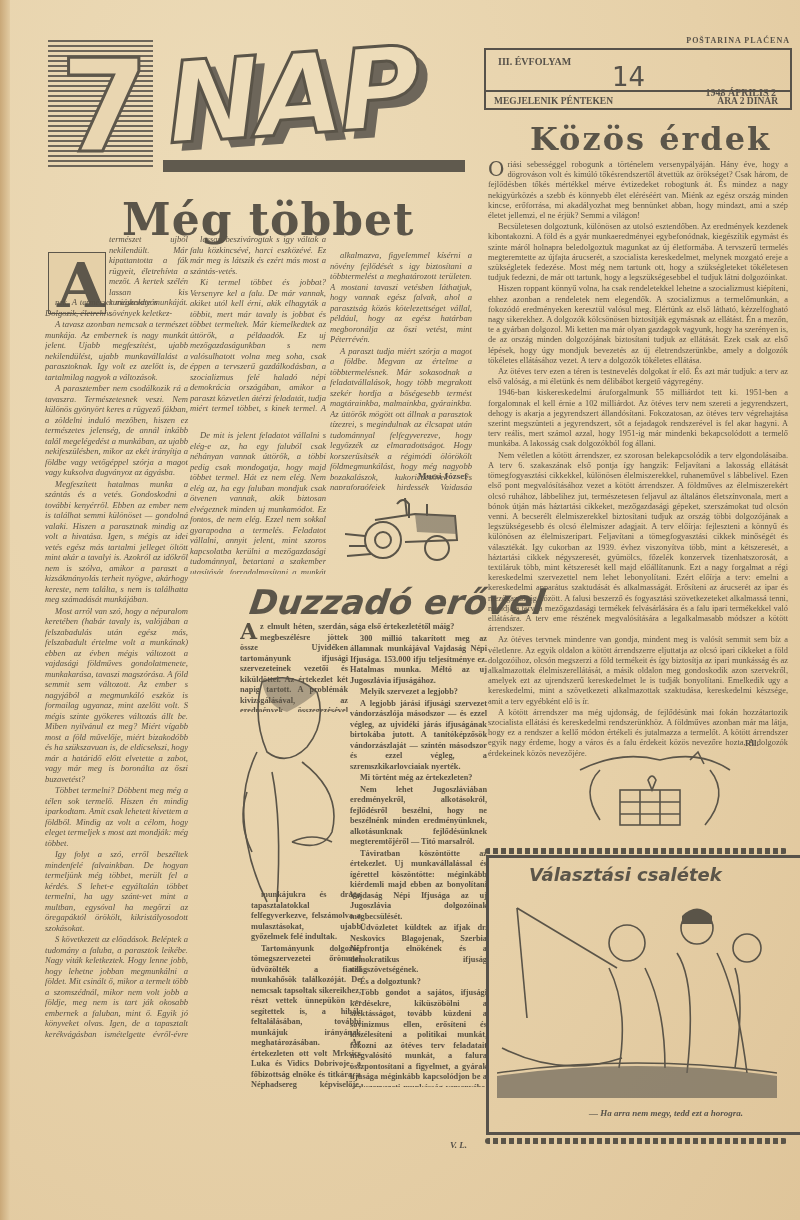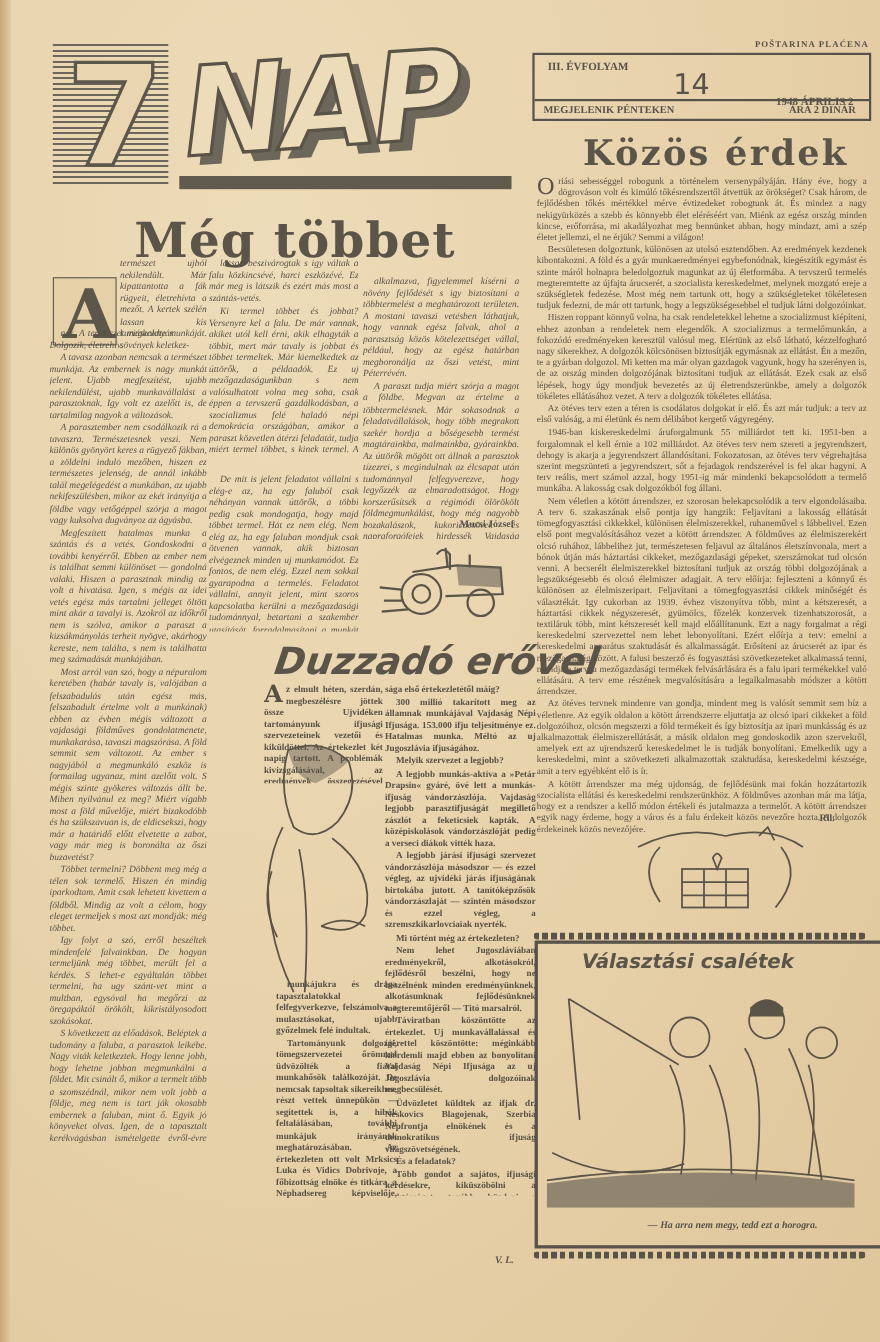--- a/index.html
+++ b/index.html
@@ -165,37 +165,36 @@
 </div>
 <div class="col col-f">
   <p>munkájukra és drága tapasztalatokkal felfegyverkezve, felszámolva a mulasztásokat, ujabb győzelmek felé indultak.</p>
   <p>Tartományunk dolgozói, tömegszervezetei őrömmel üdvözölték a fiatal munkahősök találkozóját. De nemcsak tapsoltak sikereikhez, részt vettek ünnepükön — segítettek is, a hibák feltalálásában, további munkájuk irányának meghatározásában. Az értekezleten ott volt Mrksics Luka és Vidics Dobrivoje, a főbizottság elnöke és titkára, a Néphadsereg képviselője, Bogdanov Dusán, a tartományi Népfront kiküldötte és a tömegszervezetek még számos vezetője.</p>
 
 </div>
 <div class="col col-e">
   <p style="text-indent:0">sága első értekezletétől máig?</p>
   <p>300 millió takarított meg az államnak munkájával Vajdaság Népi Ifjusága. 153.000 ifju teljesítménye ez. Hatalmas munka. Méltó az uj Jugoszlávia ifjuságához.</p>
   <p>Melyik szervezet a legjobb?</p>
-  <p>A legjobb munkás-aktíva a »Petár Drapsin« gyáré, övé lett a munkás-ifjuság vándorzászlója. Vajdaság legjobb parasztifjuságát megillető zászlót a feketicsiek kapták. A középiskolások vándorzászlóját pedig a verseci diákok vitték haza.</p>
   <p>A legjobb járási ifjusági szervezet vándorzászlója másodszor — és ezzel végleg, az ujvidéki járás ifjuságának birtokába jutott. A tanítóképzősök vándorzászlaját — szintén másodszor és ezzel végleg, a szremszkikarlovciaiak nyerték.</p>
   <p>Mi történt még az értekezleten?</p>
   <p>Nem lehet Jugoszláviában eredményekről, alkotásokról, fejlődésről beszélni, hogy ne beszélnénk minden eredményünknek, alkotásunknak fejlődésünknek megteremtőjéről — Titó marsalról.</p>
   <p>Táviratban köszöntötte az értekezlet. Uj munkavállalással és ígérettel köszöntötte: méginkább kiérdemli majd ebben az bonyolítani Vajdaság Népi Ifjusága az uj Jugoszlávia dolgozóinak megbecsülését.</p>
   <p>Üdvözletet küldtek az ifjak dr. Neskovics Blagojenak, Szerbia Népfrontja elnökének és a demokratikus ifjuság világszövetségének.</p>
-  <p>És a feladatok?</p>
+  <p>És a dolgoztunk?</p>
   <p>Több gondot a sajátos, ifjusági kérdésekre, kiküszöbölni a szektásságot, tovább küzdeni a sovinizmus ellen, erősíteni és kiszélesíteni a politikai munkát, fokozni az ötéves terv feladatait megvalósító munkát, a falura összpontosítani a figyelmet, a gyárak ifjusága méginkább kapcsolódjon be a szakszervezeti munkásság versenyébe, többet foglalkozni az iskolák ifjuságával — tovább erősíteni a Népi Ifjuságot szervezetében. Legmesszebbmenő figyelmet szentelni a testnevelés fejlesztésére a falvakban, biztosítani az ifjak nyaraltatását . . .</p>
 
 </div>
 <div class="sig sig-vl">V. L.</div>
 
 <div class="col col-g">
   <p style="text-indent:0"><span class="cap-kozos">O</span><span>riási sebességgel robogunk a történelem versenypályáján. Hány éve, hogy a dögrováson volt és kimúló tőkésrendszertől átvettük az örökséget? Csak három, de fejlődésben tőkés mértékkel mérve évtizedeket robogtunk át. És mindez a nagy nekigyürközés a szebb és könnyebb élet eléréséért van. Miénk az egész ország minden kincse, erőforrása, mi akadályozhat meg bennünket abban, hogy mindazt, ami a szép életet jellemzi, el ne érjük? Semmi a világon!</span></p>
   <p>Becsületesen dolgoztunk, különösen az utolsó esztendőben. Az eredmények kezdenek kibontakozni. A föld és a gyár munkaeredményei egybefonódnak, kiegészítik egymást és szinte máról holnapra beledolgoztuk magunkat az új életformába. A tervszerű termelés megteremtette az újfajta árucserét, a szocialista kereskedelmet, melynek mozgató ereje a szükségletek fedezése. Most még nem tartunk ott, hogy a szükségleteket tökéletesen tudjuk fedezni, de már ott tartunk, hogy a legszükségesebbel el tudjuk látni dolgozóinkat.</p>
   <p>Hiszen roppant könnyű volna, ha csak rendeletekkel lehetne a szocializmust kiépíteni, ehhez azonban a rendeletek nem elegendők. A szocializmus a termelőmunkán, a fokozódó eredményeken keresztül valósul meg. Elértünk az első látható, kézzelfogható nagy sikerekhez. A dolgozók kölcsönösen biztosítják egymásnak az ellátást. Én a mezőn, te a gyárban dolgozol. Mi ketten ma már olyan gazdagok vagyunk, hogy ha szerényen is, de az ország minden dolgozójának biztosítani tudjuk az ellátását. Ezek csak az első lépések, hogy úgy mondjuk bevezetés az új életrendszerünkbe, amely a dolgozók tökéletes ellátásához vezet. A terv a dolgozók tökéletes ellátása.</p>
-  <p>Az ötéves terv ezen a téren is csodálatos dolgokat ír elő. És azt már tudjuk: a terv az első valóság, a mi életünk és nem délibábot kergető vágyregény.</p>
+  <p>Az ötéves terv ezen a téren is testnevelés dolgokat ír elő. És azt már tudjuk: a terv az első valóság, a mi életünk és nem délibábot kergető vágyregény.</p>
   <p>1946-ban kiskereskedelmi áruforgalmunk 55 milliárdot tett ki. 1951-ben a forgalomnak el kell érnie a 102 milliárdot. Az ötéves terv nem szereti a jegyrendszert, dehogy is akarja a jegyrendszert állandósítani. Fokozatosan, az ötéves terv végrehajtása szerint megszünteti a jegyrendszert, sőt a fejadagok rendszerével is fel akar hagyni. A terv reális, mert számol azzal, hogy 1951-ig már mindenki bekapcsolódott a termelő munkába. A lakosság csak dolgozókból fog állani.</p>
   <p>Nem véletlen a kötött árrendszer, ez szorosan belekapcsolódik a terv elgondolásaiba. A terv 6. szakaszának első pontja így hangzik: Feljavítani a lakosság ellátását tömegfogyasztási cikkekkel, különösen élelmiszerekkel, ruhaneművel s lábbelivel. Ezen első pont megvalósításához vezet a kötött árrendszer. A földműves az élelmiszerekért olcsó ruhához, lábbelihez jut, természetesen feljavul az általános életszínvonala, mert a bónok útján más háztartási cikkeket, mezőgazdasági gépeket, szerszámokat tud olcsón venni. A becserélt élelmiszerekkel biztosítani tudjuk az ország többi dolgozójának a legszükségesebb és olcsó élelmiszer adagjait. A terv előírja: fejleszteni a könnyű és különösen az élelmiszeripart. Feljavítani a tömegfogyasztási cikkek minőségét és választékát. Igy cukorban az 1939. évhez viszonyítva több, mint a kétszeresét, a háztartási cikkek négyszeresét, gyümölcs, főzelék konzervek tizenhatszorosát, a textiláruk több, mint kétszeresét kell majd előállítanunk. Ezt a nagy forgalmat a régi kereskedelmi szervezettel nem lehet lebonyolítani. Ezért előírja a terv: emelni a kereskedelmi apparátus szaktudását és alkalmasságát. Erősíteni az árucserét az ipar és mezőgazdaság között. A falusi beszerző és fogyasztási szövetkezeteket alkalmassá tenni, mondja a terv, a mezőgazdasági termékek felvásárlására és a falu ipari termékekkel való ellátására. A terv eme részének megvalósítására a legalkalmasabb módszer a kötött árrendszer.</p>
   <p>Az ötéves tervnek mindenre van gondja, mindent meg is valósít semmit sem bíz a véletlenre. Az egyik oldalon a kötött árrendszerre eljuttatja az olcsó ipari cikkeket a föld dolgozóihoz, olcsón megszerzi a föld termékeit és így biztosítja az ipari munkásság és az alkalmazottak élelmiszerellátását, a másik oldalon meg gondoskodik azon szervekről, amelyek ezt az ujrendszerű kereskedelmet le is tudják bonyolítani. Emelkedik ugy a kereskedelmi, mint a szövetkezeti alkalmazottak szaktudása, kereskedelmi készsége, amit a terv egyébként elő is ír.</p>
   <p>A kötött árrendszer ma még ujdonság, de fejlődésünk mai fokán hozzátartozik szocialista ellátási és kereskedelmi rendszerünkhöz. A földműves azonban már ma látja, hogy ez a rendszer a kellő módon értékeli és jutalmazza a termelőt. A kötött árrendszer egyik nagy érdeme, hogy a város és a falu érdekeit közös nevezőre hozta, A dolgozók érdekeinek közös nevezőjére.</p>
 </div>
 <div class="sig sig-rll">Rll.</div>
 
 <svg class="illus shop" viewBox="0 0 180 80">
   <g fill="none" stroke="#5a5448" stroke-width="1.6">
     <path d="M20 20 q40 -20 80 -10 q40 -10 70 10"></path>

